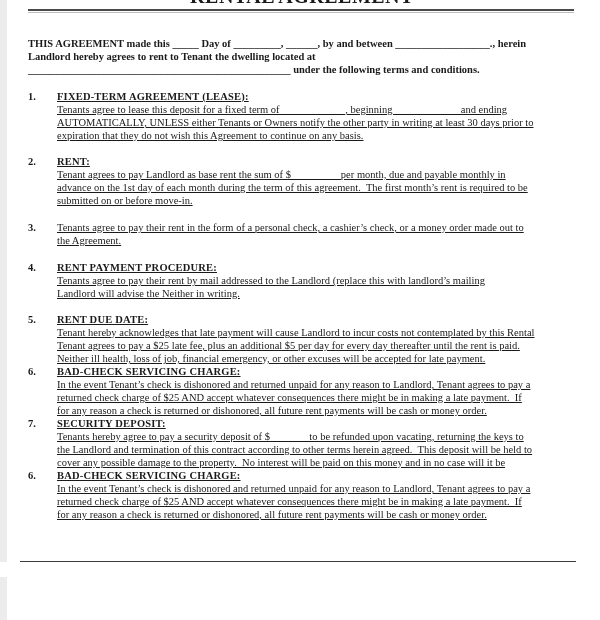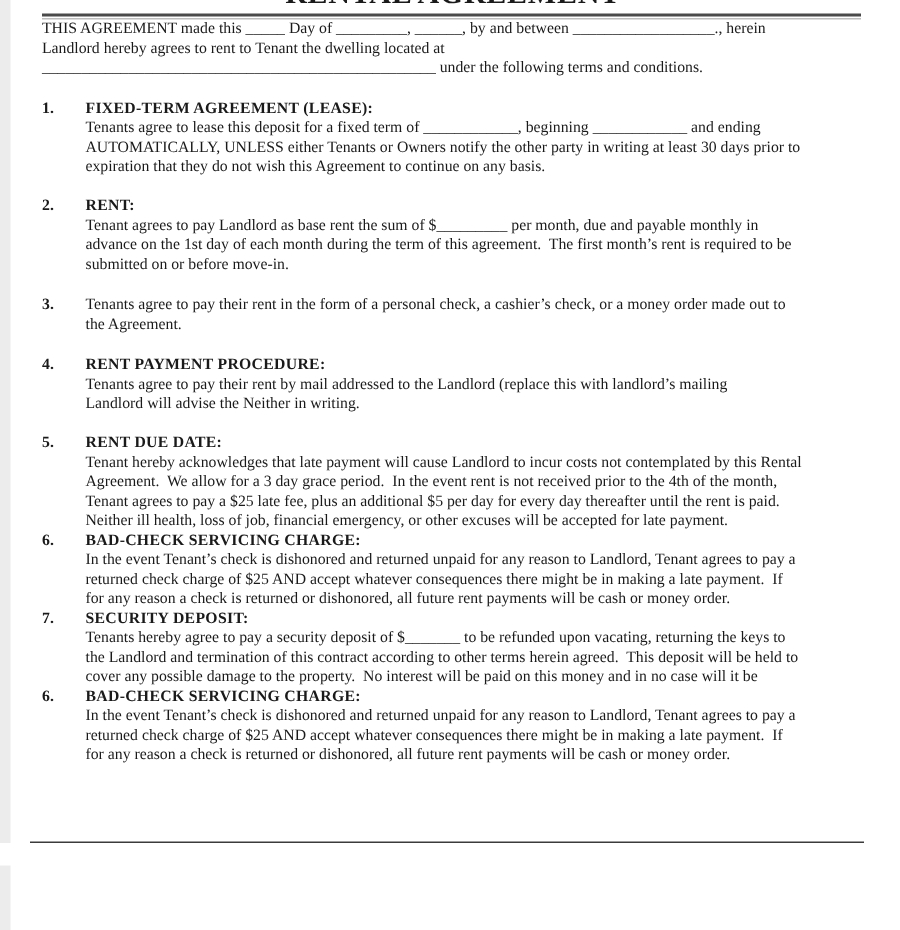--- a/index.html
+++ b/index.html
@@ -38,20 +38,22 @@
   }
   .title-rule {
     margin-top: 3px;
     margin-right: 2px;
     height: 1px;
     background: #ffffff;
     border-top: 2px solid #4a4a4a;
     border-bottom: 1px solid #bdbdbd;
   }
   .intro {
+    margin-top: 24px;
+    font-weight: bold;
   }
   .line {
     font-size: 10.5px;
     line-height: 13px;
     white-space: pre;
   }
   .section {
     display: flex;
   }
   .section:nth-of-type(1) { margin-top: 10px; }
@@ -65,20 +67,21 @@
   .num {
     width: 29px;
     flex-shrink: 0;
     font-weight: bold;
     font-size: 10.5px;
     line-height: 13px;
   }
   .sec-content {
     flex: 1;
     min-width: 0;
+    text-decoration: underline;
   }
   .sec-heading {
     font-weight: bold;
     font-size: 10.5px;
     line-height: 13px;
     letter-spacing: 0.2px;
     white-space: pre;
   }
   .page-cover {
     position: absolute;
@@ -147,21 +150,20 @@
         <div class="line">Tenants agree to pay their rent by mail addressed to the Landlord (replace this with landlord’s mailing</div>
         <div class="line">Landlord will advise the Neither in writing.</div>
       </div>
     </div>
 
     <div class="section">
       <div class="num">5.</div>
       <div class="sec-content">
         <div class="sec-heading">RENT DUE DATE:</div>
         <div class="line">Tenant hereby acknowledges that late payment will cause Landlord to incur costs not contemplated by this Rental</div>
-        <div class="line">Agreement.  We allow for a 3 day grace period.  In the event rent is not received prior to the 4th of the month,</div>
         <div class="line">Tenant agrees to pay a $25 late fee, plus an additional $5 per day for every day thereafter until the rent is paid.</div>
         <div class="line">Neither ill health, loss of job, financial emergency, or other excuses will be accepted for late payment.</div>
       </div>
     </div>
 
     <div class="section">
       <div class="num">6.</div>
       <div class="sec-content">
         <div class="sec-heading">BAD-CHECK SERVICING CHARGE:</div>
         <div class="line">In the event Tenant’s check is dishonored and returned unpaid for any reason to Landlord, Tenant agrees to pay a</div>

